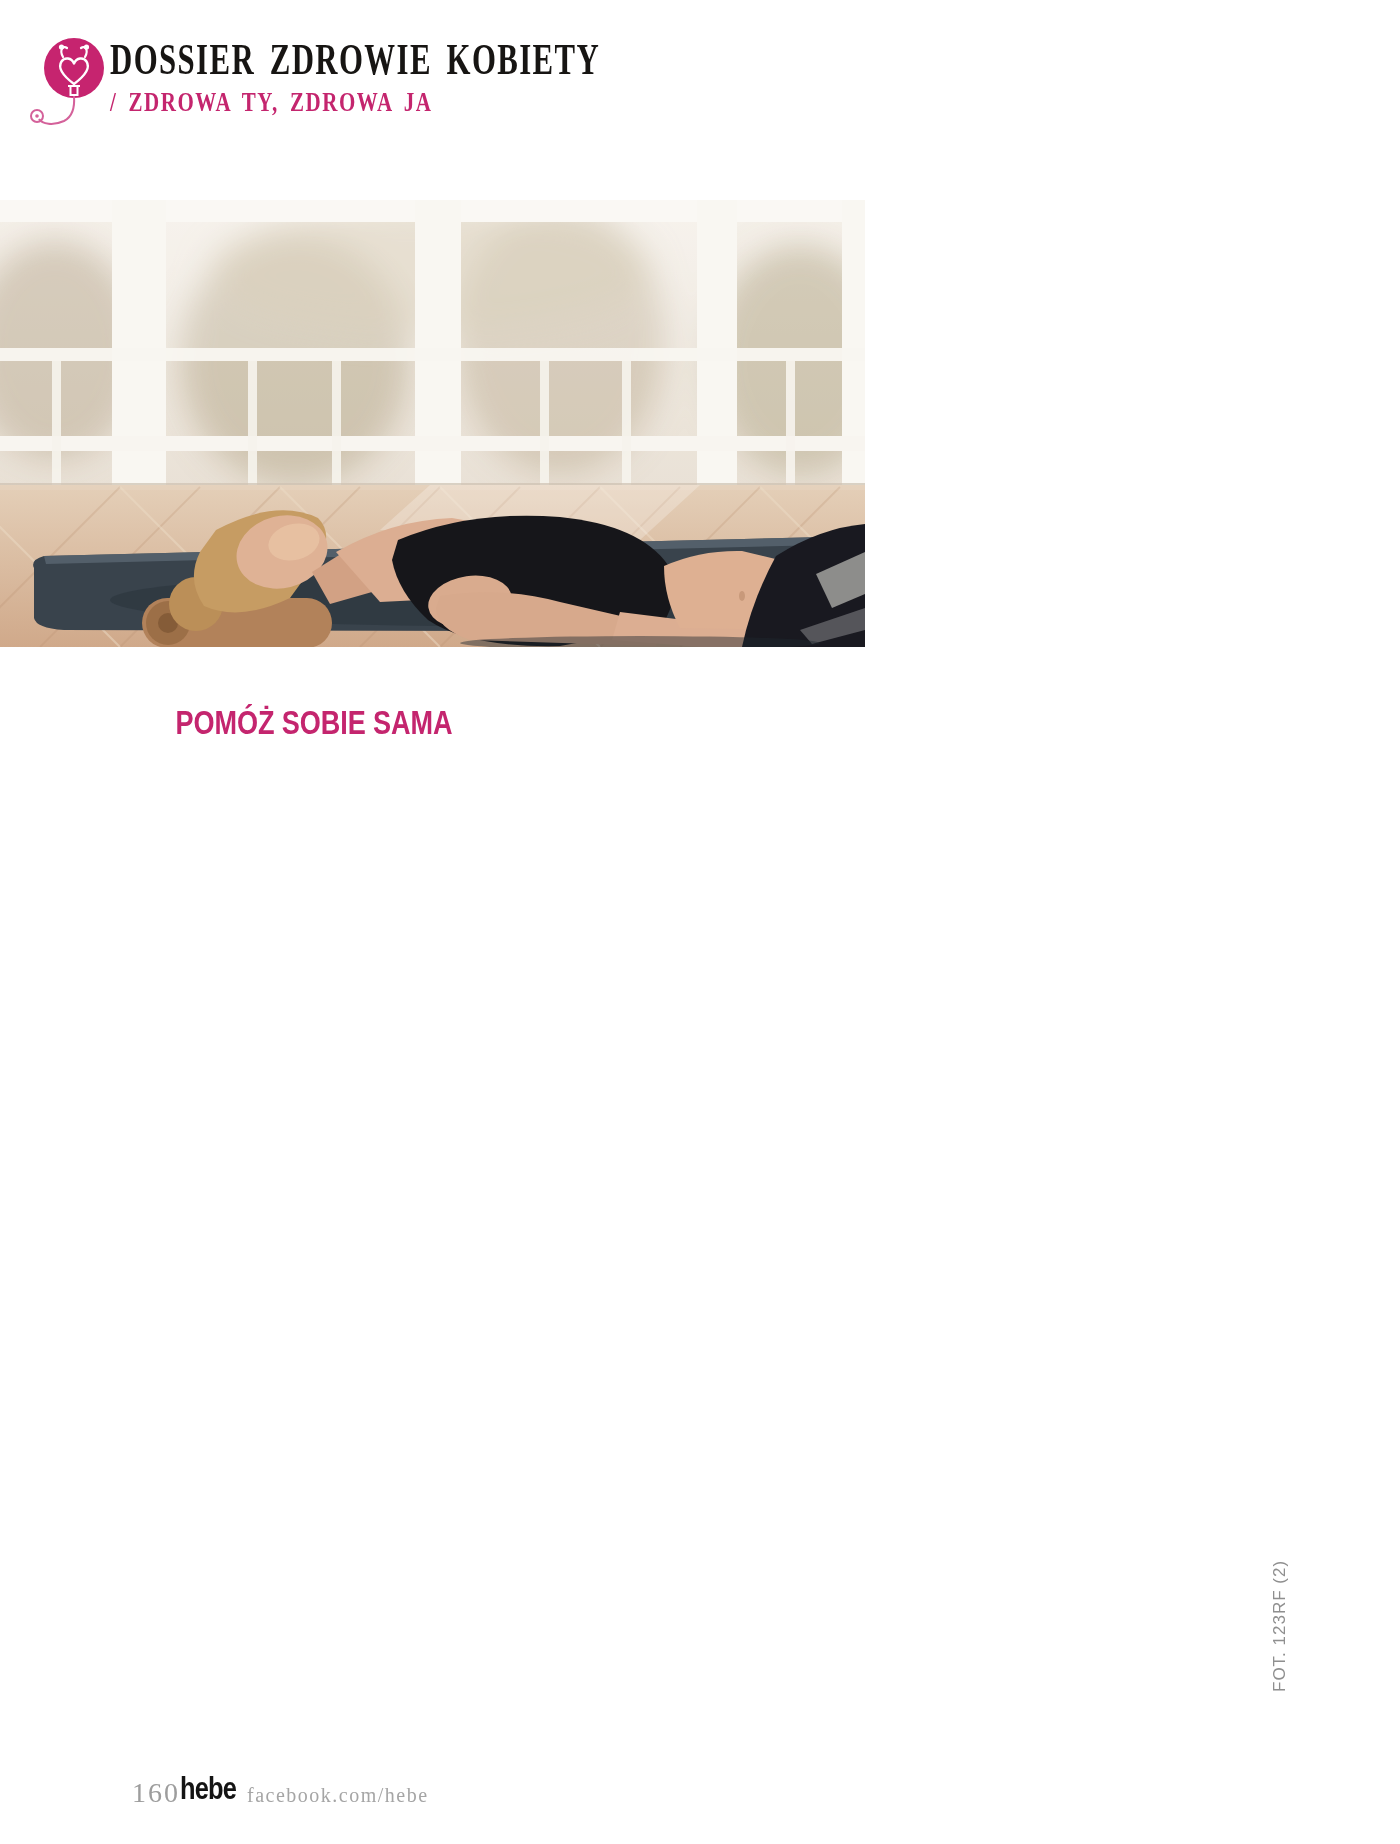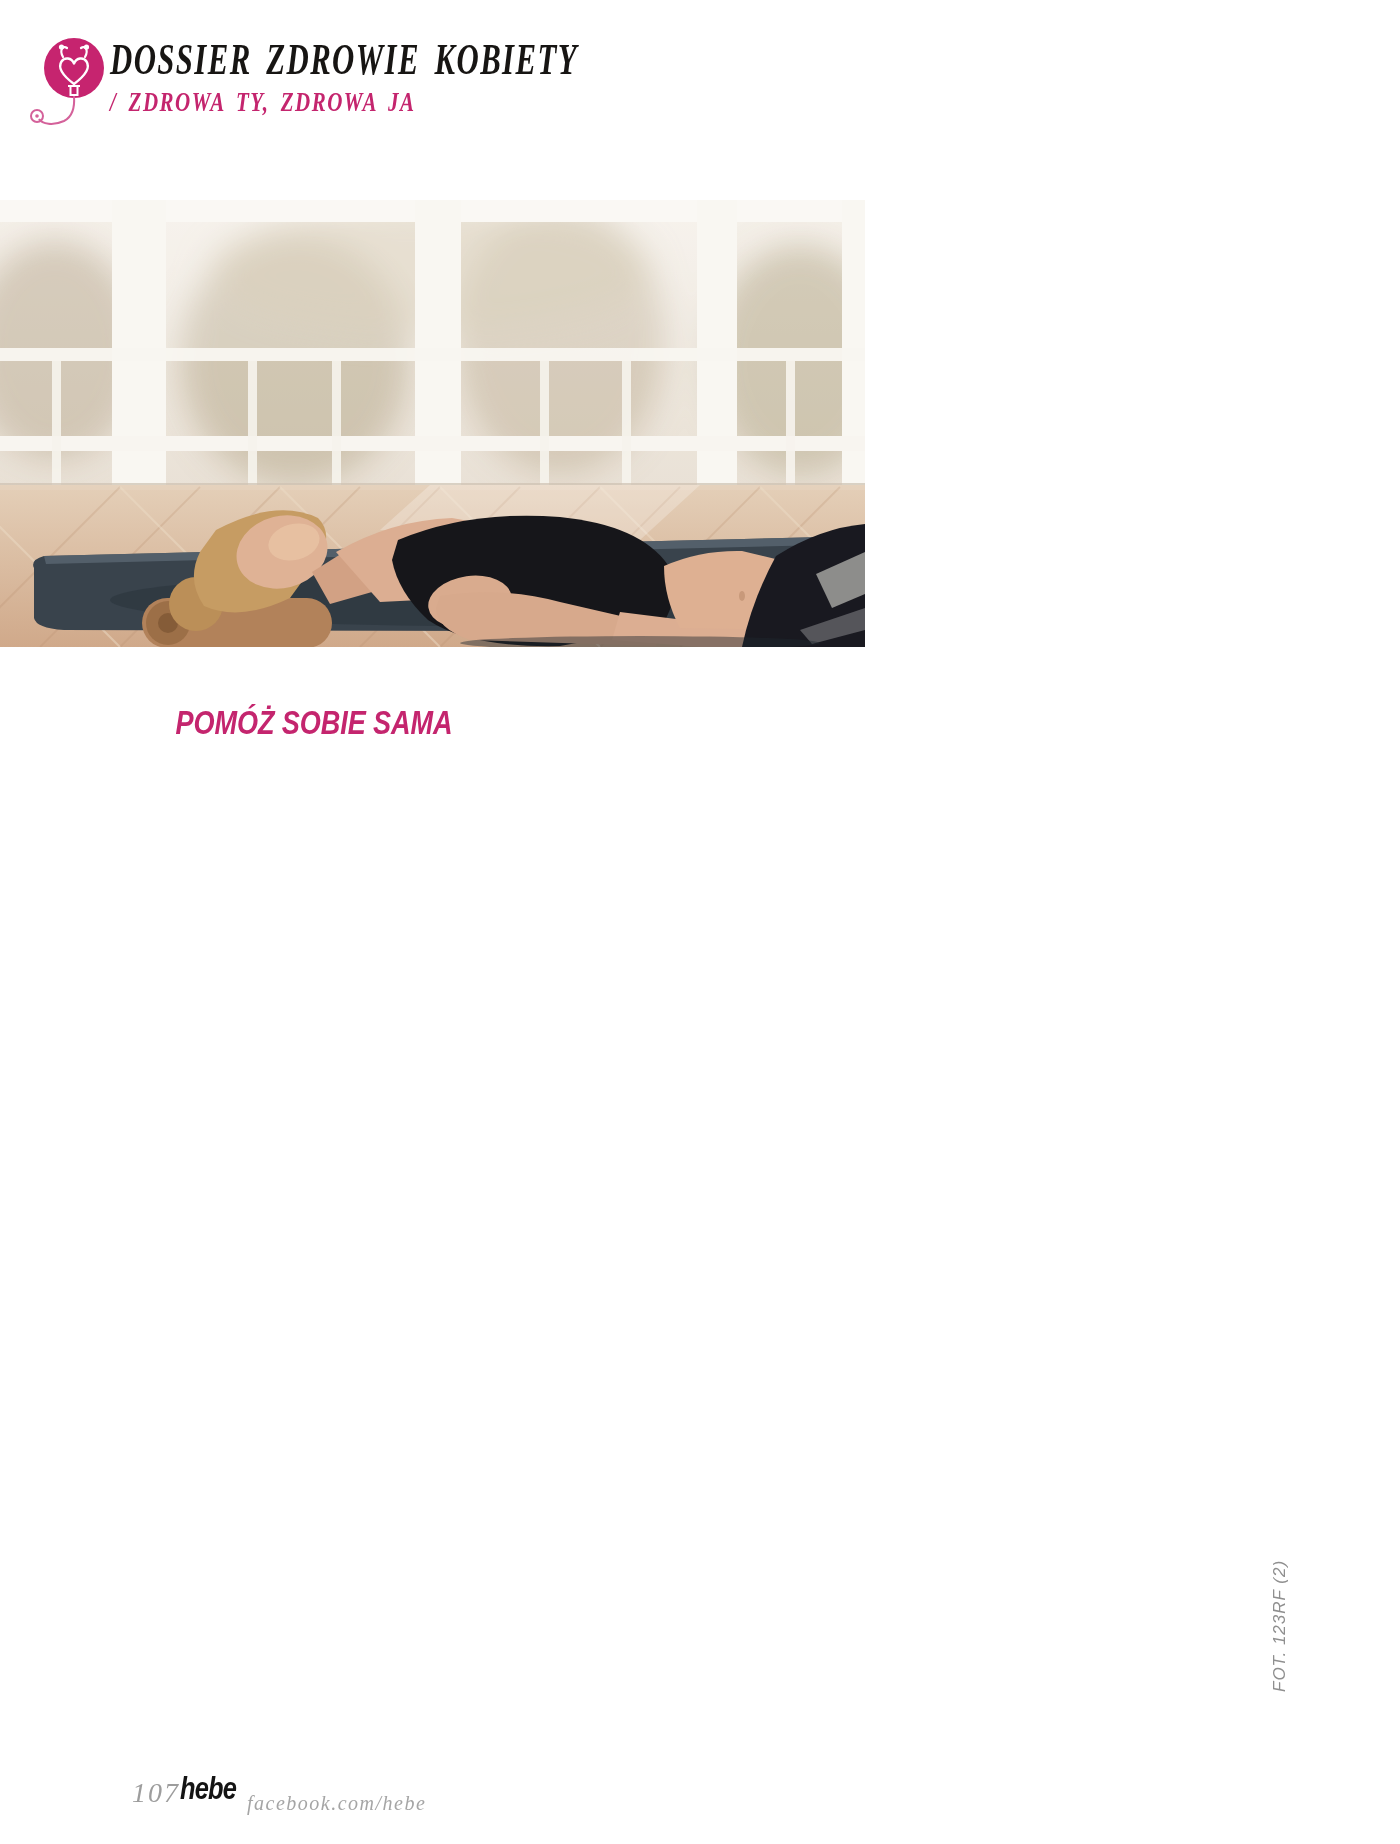--- a/index.html
+++ b/index.html
@@ -1,18 +1,18 @@
 <!DOCTYPE html>
 <html lang="pl"><head>
 <meta charset="utf-8">
 <style>
   html,body{margin:0;padding:0;background:#ffffff;}
   .page{
     position:relative;width:1400px;height:1844px;background:#ffffff;overflow:hidden;
-    font-family:"Liberation Serif",serif;color:#1f1e1c;font-style:italic;
+    font-family:"Liberation Serif",serif;color:#1f1e1c;
   }
   
   .brand-icon{position:absolute;left:14px;top:22px;}
   .kicker-title{
     position:absolute;left:110px;top:34px;font-size:44px;font-weight:700;color:#171513;
     letter-spacing:2px;word-spacing:8px;white-space:nowrap;
     transform:scaleX(.70);transform-origin:0 0;
   }
   .kicker-sub{
     position:absolute;left:110px;top:86px;font-size:28px;font-weight:700;color:#c4256e;
@@ -37,21 +37,21 @@
     font-family:"Liberation Sans",sans-serif;font-size:17px;color:#8f8f8f;
     letter-spacing:1px;white-space:nowrap;
   }
   
   .page-num{position:absolute;left:132px;top:1777px;font-size:28px;color:#9d9d9d;letter-spacing:2px;}
   .logo{
     position:absolute;left:180px;top:1771px;font-family:"Liberation Sans",sans-serif;
     font-weight:700;font-size:31px;color:#141414;letter-spacing:-1px;
     transform:scaleX(.82);transform-origin:0 0;
   }
-  .site{position:absolute;left:247px;top:1784px;font-size:20px;color:#a5a5a5;letter-spacing:1.5px;margin-top:8px;}
+  .site{position:absolute;left:247px;top:1784px;font-size:20px;color:#a5a5a5;letter-spacing:1.5px;}
 </style>
 </head>
 <body>
 
 <div class="page">
 
   <svg class="brand-icon" width="110" height="112" viewBox="0 0 110 112">
     <circle cx="60" cy="46" r="30" fill="#c6246f"></circle>
 
     <path d="M 49,35 C 45,28 49,23 53,26" fill="none" stroke="#ffffff" stroke-width="2.2" stroke-linecap="round"></path>
@@ -173,17 +173,17 @@
 
   <div class="col col-1">
       <div class="col-heading">
         <div>POMÓŻ SOBIE SAMA</div>
       </div>
     </div>
   <div class="col col-2"></div>
 
   <div class="credit">FOT. 123RF (2)</div>
 
-  <div class="page-num">107</div>
+  <div class="page-num">160</div>
   <div class="logo">hebe</div>
   <div class="site">facebook.com/hebe</div>
 
 </div>
 
 </body></html>

